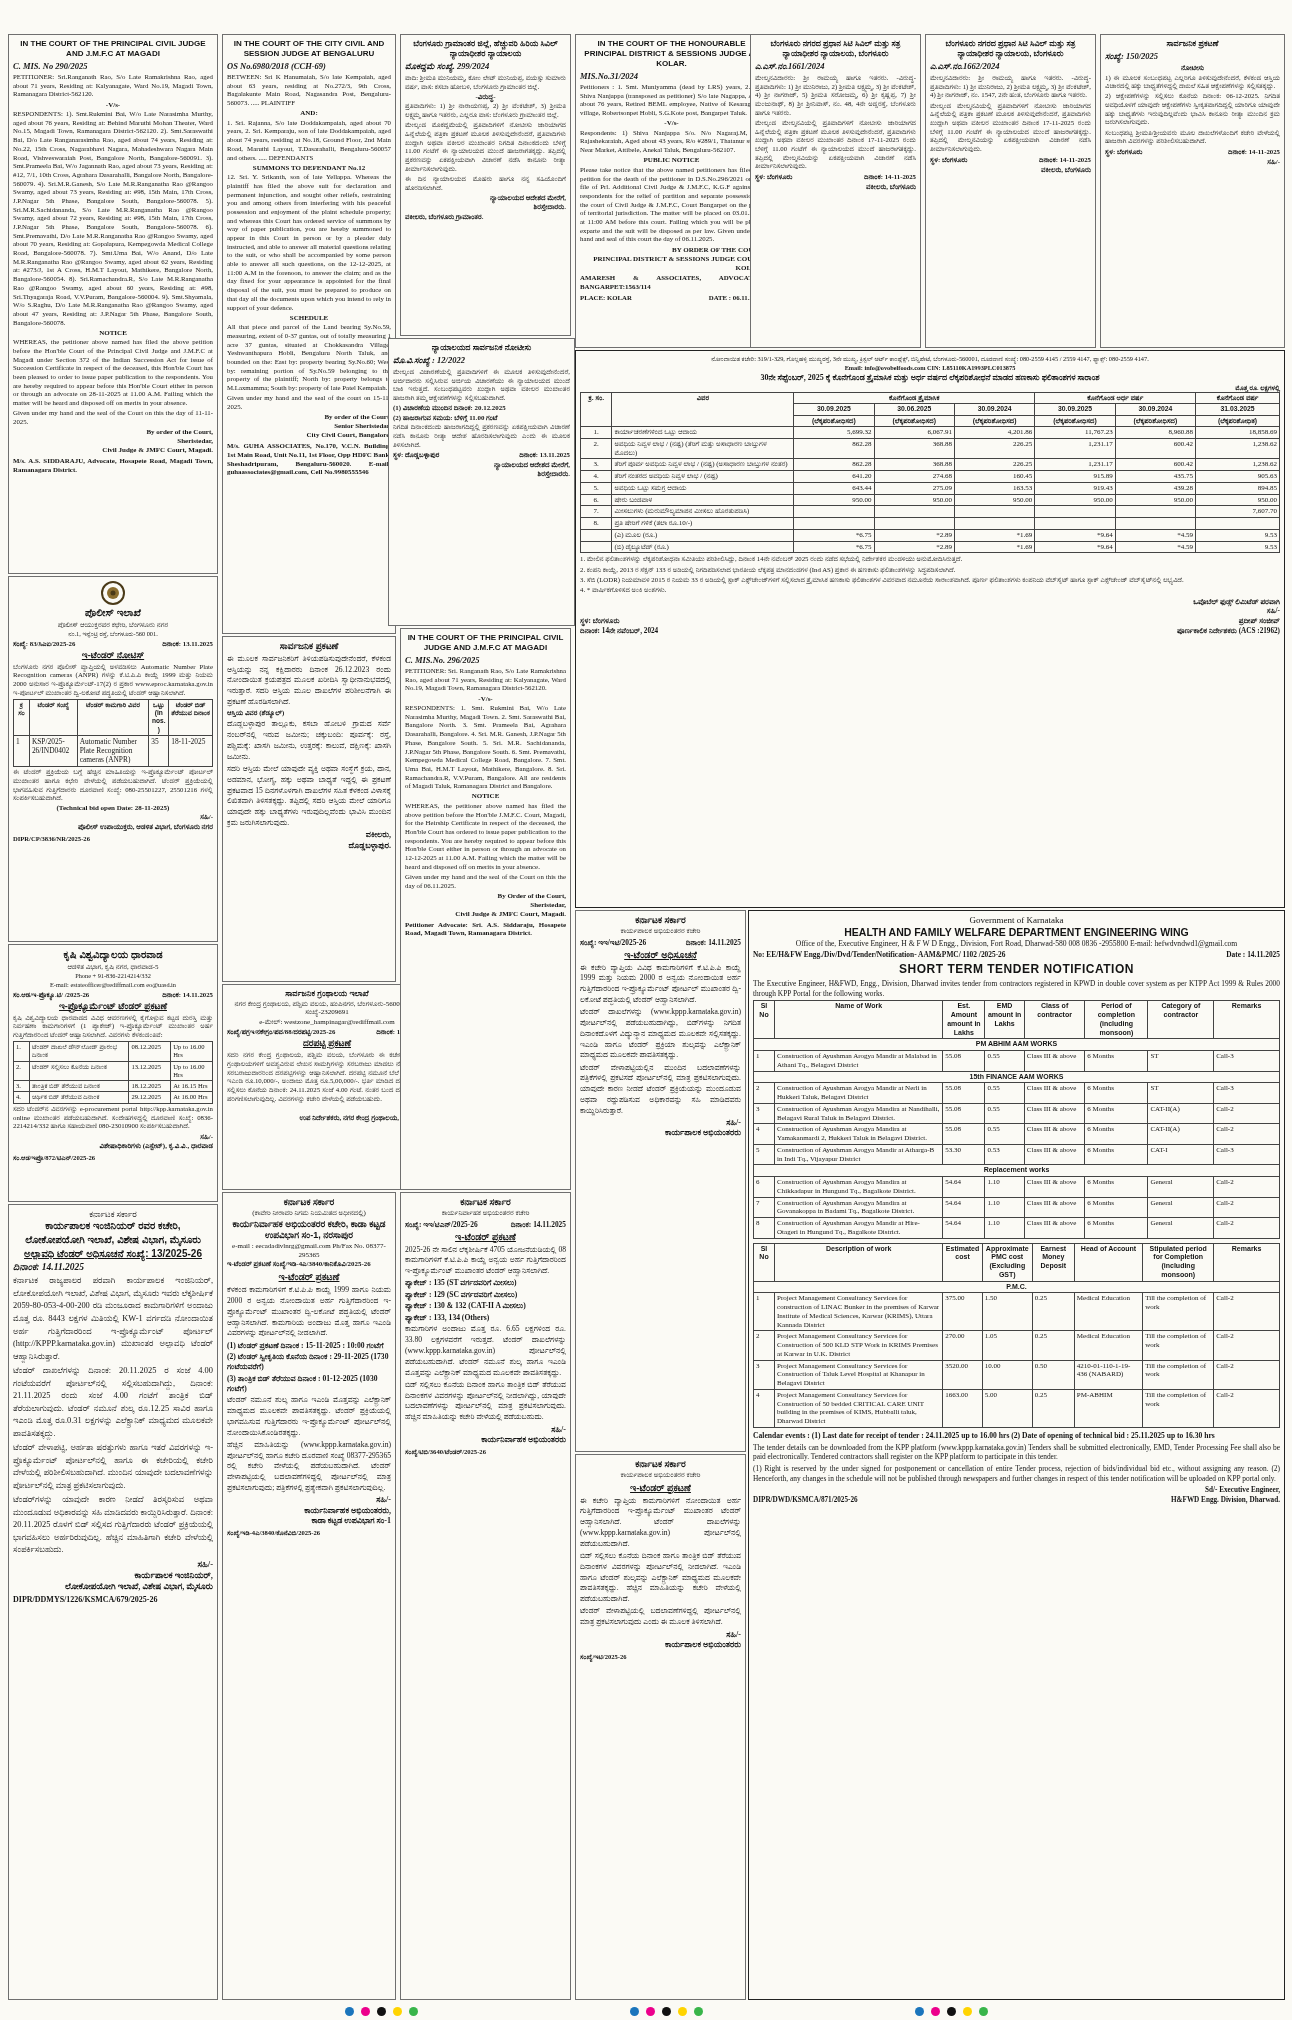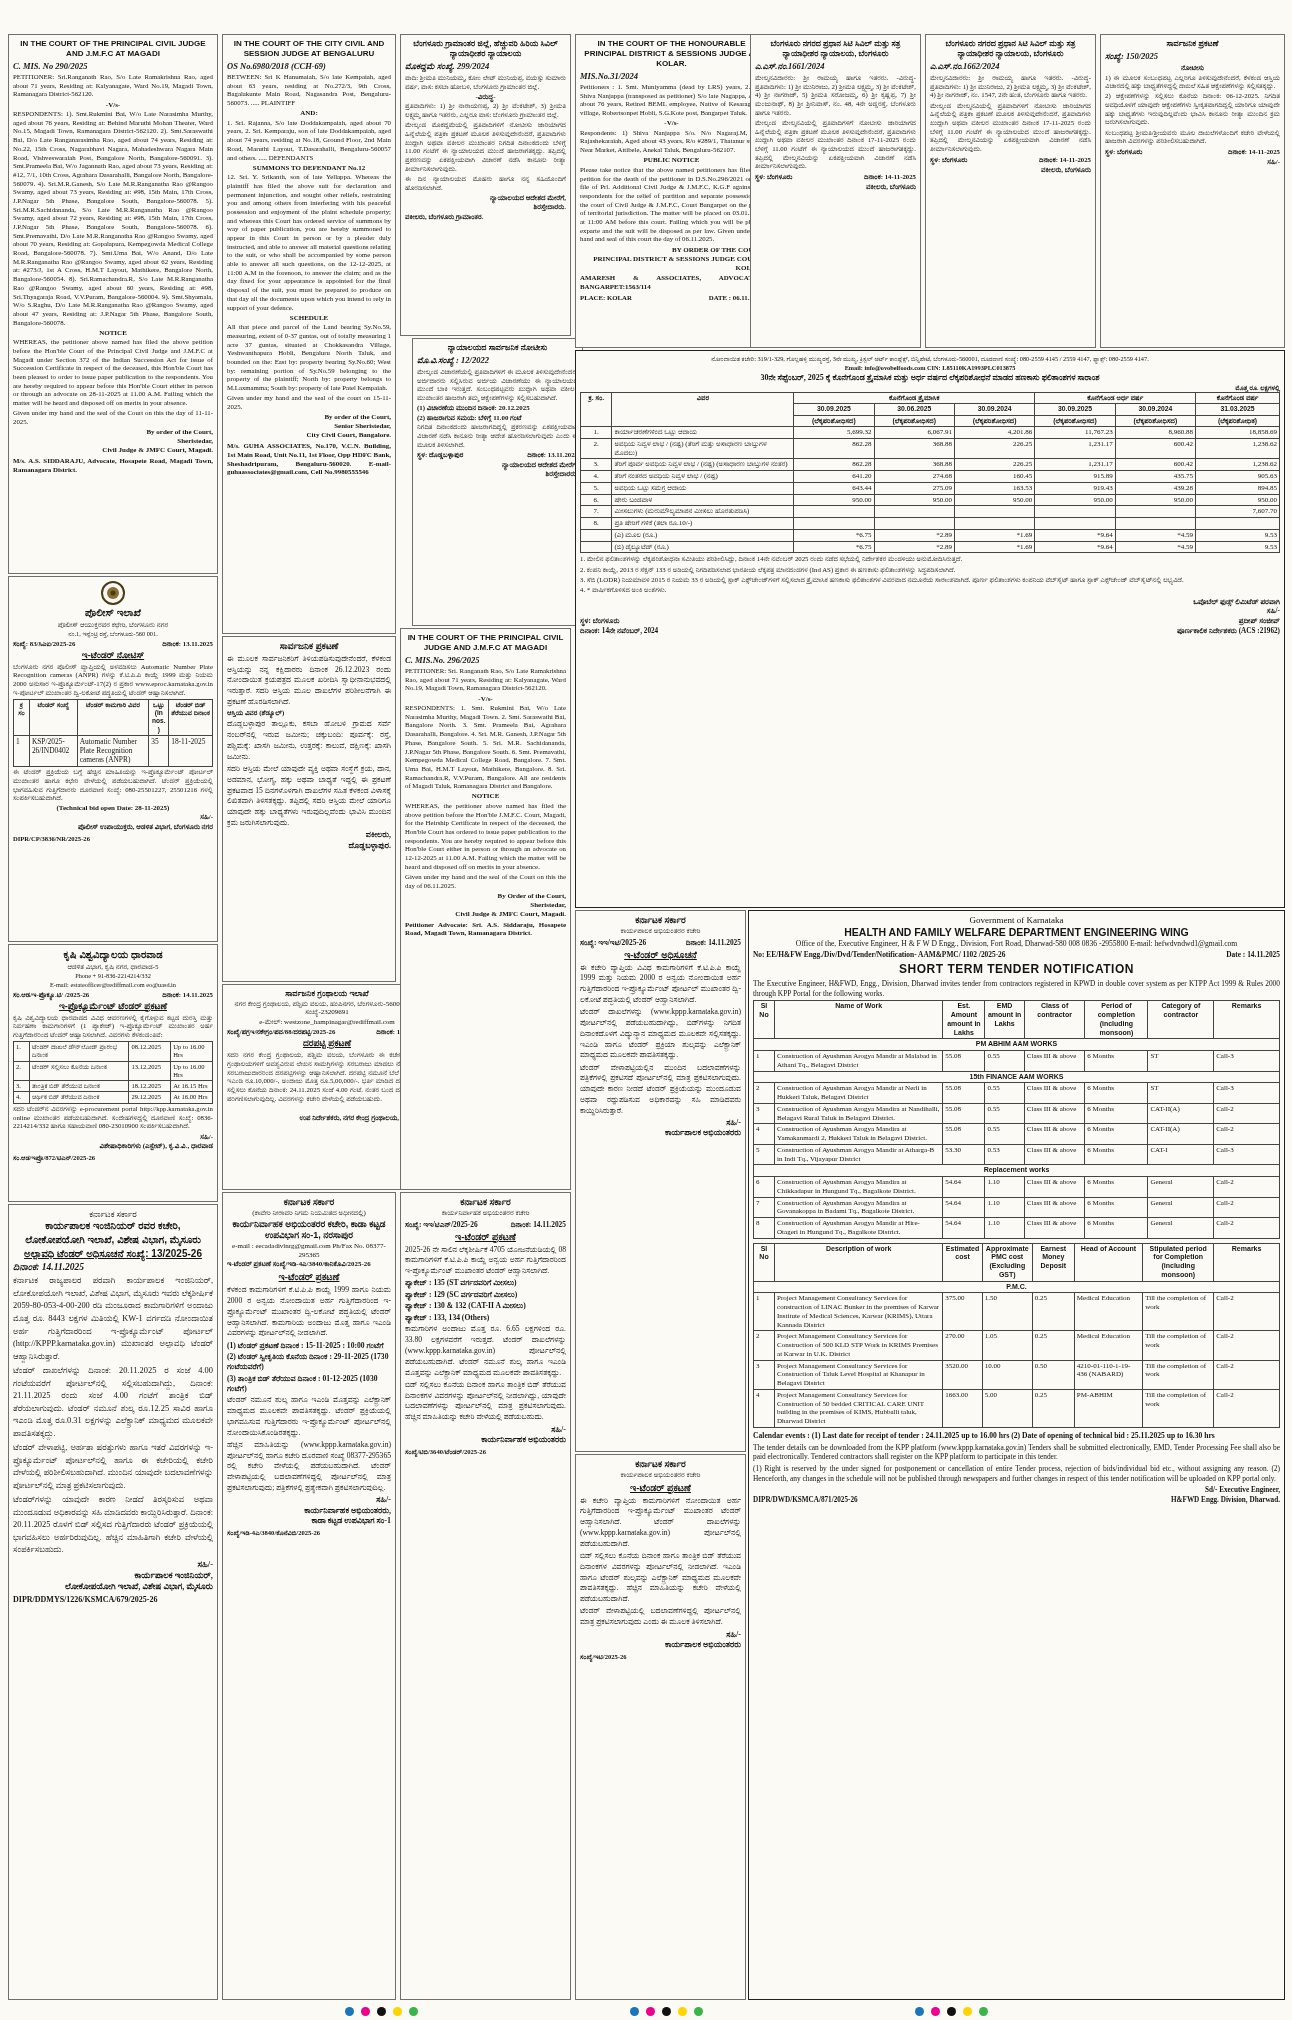--- a/index.html
+++ b/index.html
@@ -289,21 +289,21 @@
       <div class="ln-p">ವಾದಿ: ಶ್ರೀಮತಿ ಮುನಿಯಮ್ಮ, ಕೋಂ ಲೇಟ್ ಮುನಿಯಪ್ಪ, ವಯಸ್ಸು ಸುಮಾರು ವರ್ಷ, ವಾಸ: ಕಸಬಾ ಹೋಬಳಿ, ಬೆಂಗಳೂರು ಗ್ರಾಮಾಂತರ ಜಿಲ್ಲೆ.</div>
       <div class="ln-pc">-ವಿರುದ್ಧ-</div>
       <div class="ln-p">ಪ್ರತಿವಾದಿಗಳು: 1) ಶ್ರೀ ನಾರಾಯಣಪ್ಪ, 2) ಶ್ರೀ ವೆಂಕಟೇಶ್, 3) ಶ್ರೀಮತಿ ಲಕ್ಷ್ಮಮ್ಮ ಹಾಗೂ ಇತರರು, ಎಲ್ಲರೂ ವಾಸ: ಬೆಂಗಳೂರು ಗ್ರಾಮಾಂತರ ಜಿಲ್ಲೆ.</div>
       <div class="ln-p">ಮೇಲ್ಕಂಡ ಮೊಕದ್ದಮೆಯಲ್ಲಿ ಪ್ರತಿವಾದಿಗಳಿಗೆ ನೋಟೀಸು ಜಾರಿಯಾಗದ ಹಿನ್ನೆಲೆಯಲ್ಲಿ ಪತ್ರಿಕಾ ಪ್ರಕಟಣೆ ಮೂಲಕ ತಿಳಿಸುವುದೇನೆಂದರೆ, ಪ್ರತಿವಾದಿಗಳು ಖುದ್ದಾಗಿ ಅಥವಾ ವಕೀಲರ ಮುಖಾಂತರ ನಿಗದಿತ ದಿನಾಂಕದಂದು ಬೆಳಿಗ್ಗೆ 11.00 ಗಂಟೆಗೆ ಈ ನ್ಯಾಯಾಲಯದ ಮುಂದೆ ಹಾಜರಾಗತಕ್ಕದ್ದು. ತಪ್ಪಿದಲ್ಲಿ ಪ್ರಕರಣವನ್ನು ಏಕಪಕ್ಷೀಯವಾಗಿ ವಿಚಾರಣೆ ನಡೆಸಿ ಕಾನೂನು ರೀತ್ಯಾ ತೀರ್ಮಾನಿಸಲಾಗುವುದು.</div>
       <div class="ln-p">ಈ ದಿನ ನ್ಯಾಯಾಲಯದ ಮೊಹರು ಹಾಗೂ ನನ್ನ ಸಹಿಯೊಂದಿಗೆ ಹೊರಡಿಸಲಾಗಿದೆ.</div>
       <div class="ln-sig">ನ್ಯಾಯಾಲಯದ ಆದೇಶದ ಮೇರೆಗೆ,</div>
       <div class="ln-sig">ಶಿರಸ್ತೇದಾರರು.</div>
       <div class="ln-pb">ವಕೀಲರು, ಬೆಂಗಳೂರು ಗ್ರಾಮಾಂತರ.</div>
     </section>
 
-  <section class="block" style="left:412px;top:338px;width:171px;height:288px;">
+  <section class="block" style="left:388px;top:338px;width:187px;height:288px;">
       <div class="ln-h">ನ್ಯಾಯಾಲಯದ ಸಾರ್ವಜನಿಕ ನೋಟೀಸು</div>
       <div class="ln-case">ಮೊ.ವಿ.ಸಂಖ್ಯೆ : 12/2022</div>
       <div class="ln-p">ಮೇಲ್ಕಂಡ ವಿಚಾರಣೆಯಲ್ಲಿ ಪ್ರತಿವಾದಿಗಳಿಗೆ ಈ ಮೂಲಕ ತಿಳಿಸುವುದೇನೆಂದರೆ, ಅರ್ಜಿದಾರರು ಸಲ್ಲಿಸಿರುವ ಅರ್ಜಿಯ ವಿಚಾರಣೆಯು ಈ ನ್ಯಾಯಾಲಯದ ಮುಂದೆ ಬಾಕಿ ಇರುತ್ತದೆ. ಸಂಬಂಧಪಟ್ಟವರು ಖುದ್ದಾಗಿ ಅಥವಾ ವಕೀಲರ ಮುಖಾಂತರ ಹಾಜರಾಗಿ ತಮ್ಮ ಆಕ್ಷೇಪಣೆಗಳನ್ನು ಸಲ್ಲಿಸಬಹುದಾಗಿದೆ.</div>
       <div class="ln-num">(1) ವಿಚಾರಣೆಯ ಮುಂದಿನ ದಿನಾಂಕ: 20.12.2025</div>
       <div class="ln-num">(2) ಹಾಜರಾಗುವ ಸಮಯ: ಬೆಳಿಗ್ಗೆ 11.00 ಗಂಟೆ</div>
       <div class="ln-p">ನಿಗದಿತ ದಿನಾಂಕದಂದು ಹಾಜರಾಗದಿದ್ದಲ್ಲಿ ಪ್ರಕರಣವನ್ನು ಏಕಪಕ್ಷೀಯವಾಗಿ ವಿಚಾರಣೆ ನಡೆಸಿ ಕಾನೂನು ರೀತ್ಯಾ ಆದೇಶ ಹೊರಡಿಸಲಾಗುವುದು ಎಂದು ಈ ಮೂಲಕ ತಿಳಿಸಲಾಗಿದೆ.</div>
       <div class="ln-ref">
         <span>ಸ್ಥಳ: ದೊಡ್ಡಬಳ್ಳಾಪುರ</span>
         <span>ದಿನಾಂಕ: 13.11.2025</span>
       </div>

